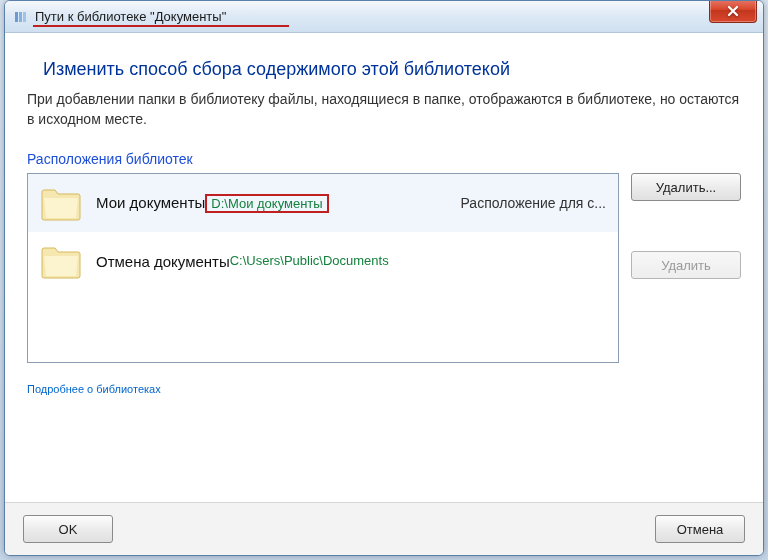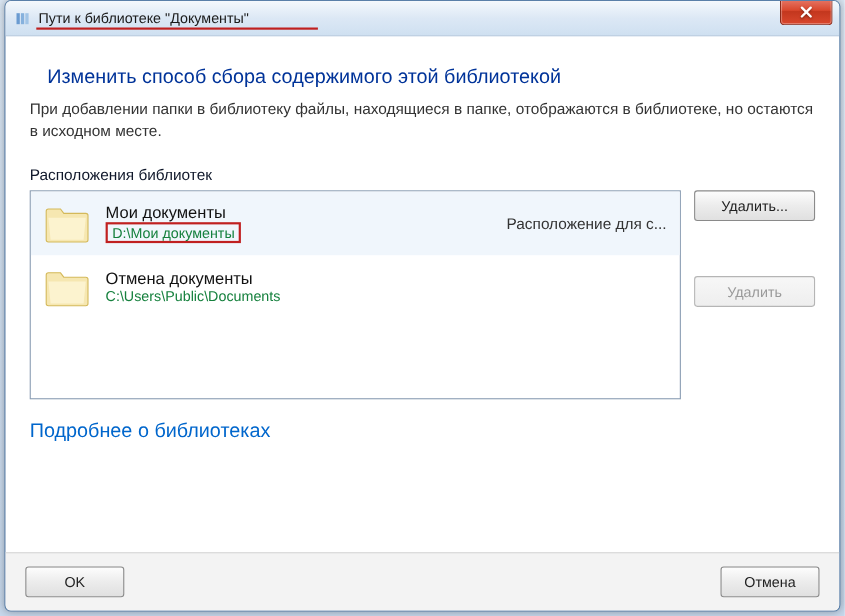--- a/index.html
+++ b/index.html
@@ -80,21 +80,21 @@
     font-weight: 400;
     margin: 8px 0 10px 16px;
   }
   .description {
     color: #333;
     font-size: 14px;
     line-height: 1.4;
     margin-bottom: 22px;
   }
   .section-label {
-    color: #0f172a;
+    color: #1d4ed8;
     font-size: 14px;
     margin-bottom: 6px;
   }
   .list-row {
     display: flex;
     gap: 12px;
   }
   .listbox {
     flex: 1;
     border: 1px solid #8a9db3;
@@ -134,21 +134,21 @@
   }
   .item.selected {
     background: #f0f6fc;
   }
   .folder-icon {
     width: 42px; height: 38px;
     flex-shrink: 0;
   }
   .item-text {
     display: flex;
-    flex-direction: column;
+    flex-direction: row;
     flex: 1;
     min-width: 0;
   }
   .item-title {
     font-size: 15px;
     color: #111;
   }
   .item-path {
     font-size: 13px;
     color: #15803d;
@@ -165,21 +165,21 @@
   .item-meta {
     font-size: 14px;
     color: #333;
     white-space: nowrap;
   }
   .link-row {
     margin-top: 18px;
   }
   .link {
     color: #0066cc;
-    font-size: 18px;
+    font-size: 11px;
     cursor: pointer;
     text-decoration: none;
   }
   .footer {
     border-top: 1px solid #d6d6d6;
     padding: 12px 18px;
     display: flex;
     justify-content: space-between;
     gap: 10px;
     background: #f3f3f3;

